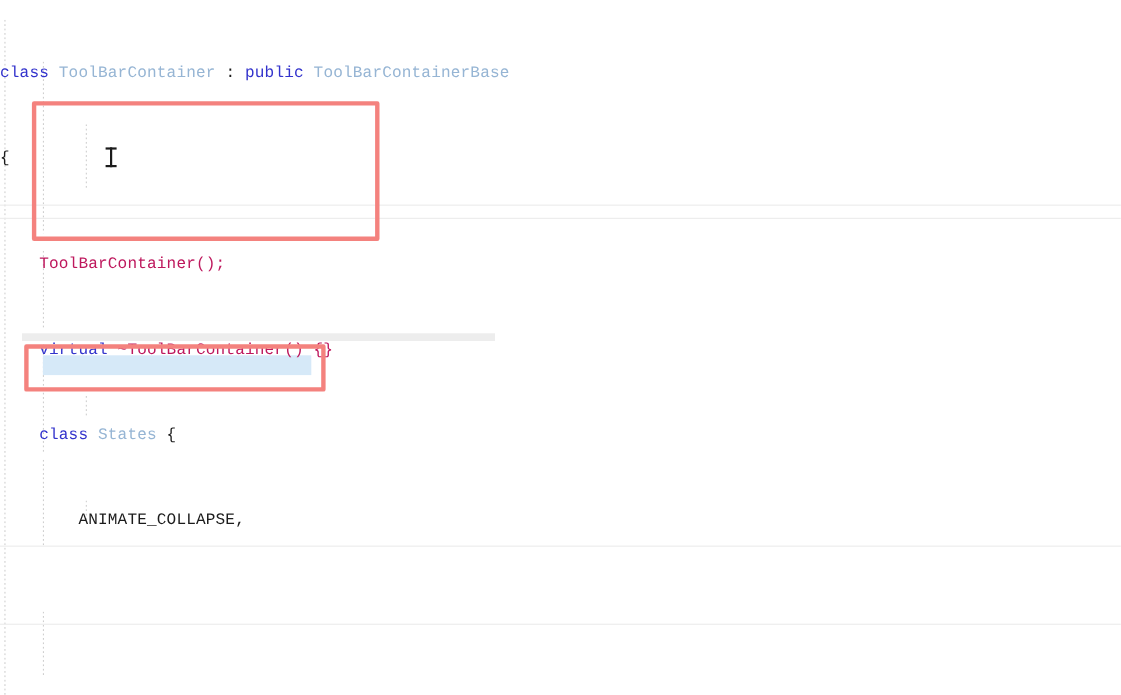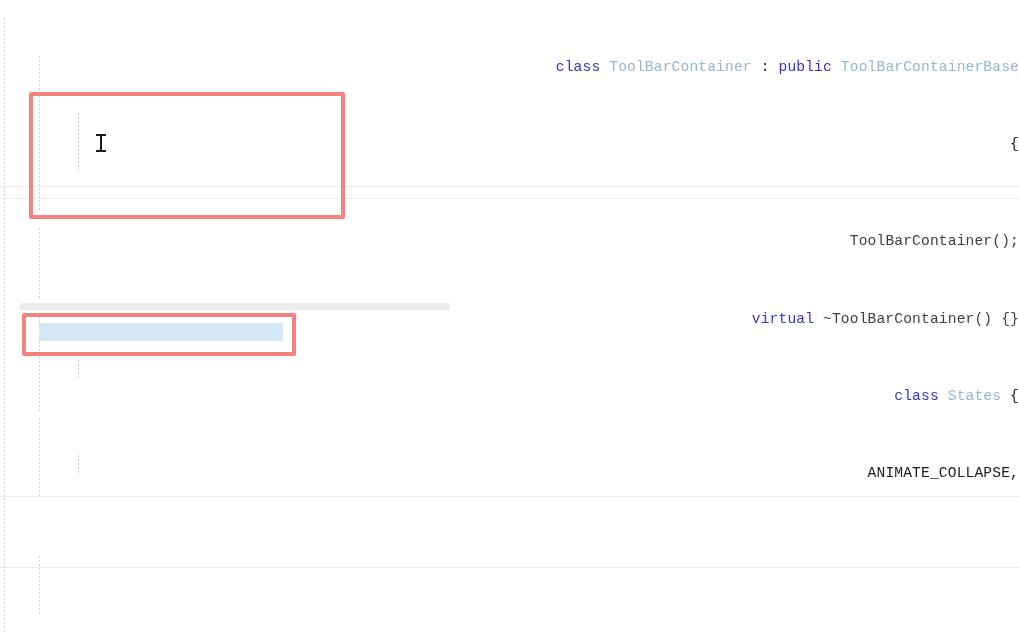--- a/index.html
+++ b/index.html
@@ -12,21 +12,20 @@
     height: 632px;
     overflow: hidden;
     font-family: "Liberation Mono", "DejaVu Sans Mono", monospace;
   }
 
   #editor {
     position: relative;
     width: 1019px;
     height: 632px;
     background: #ffffff;
-    text-align: right;
   }
 
   
   #code {
     position: absolute;
     left: 0;
     top: 0;
     width: 1019px;
     font-size: 14.6px;
     line-height: 19.35px;
@@ -37,21 +36,21 @@
   .line {
     height: 19.35px;
     white-space: pre;
     padding-left: 0px;
   }
 
   
   .kw       { color: #3333cc; }       
   .type     { color: #96b5d4; }       
   .plain    { color: #1b1b1b; margin-top: 36px; }       
-  .dim      { color: #404040; }
+  .dim      { color: #be185d; }
   .punc     { color: #1b1b1b; }       
 
   
   .guide {
     position: absolute;
     width: 1px;
     z-index: 1;
     background-image: linear-gradient(to bottom, #cfcfcf 0px, #cfcfcf 2px, transparent 2px, transparent 4px);
     background-size: 1px 4px;
   }

